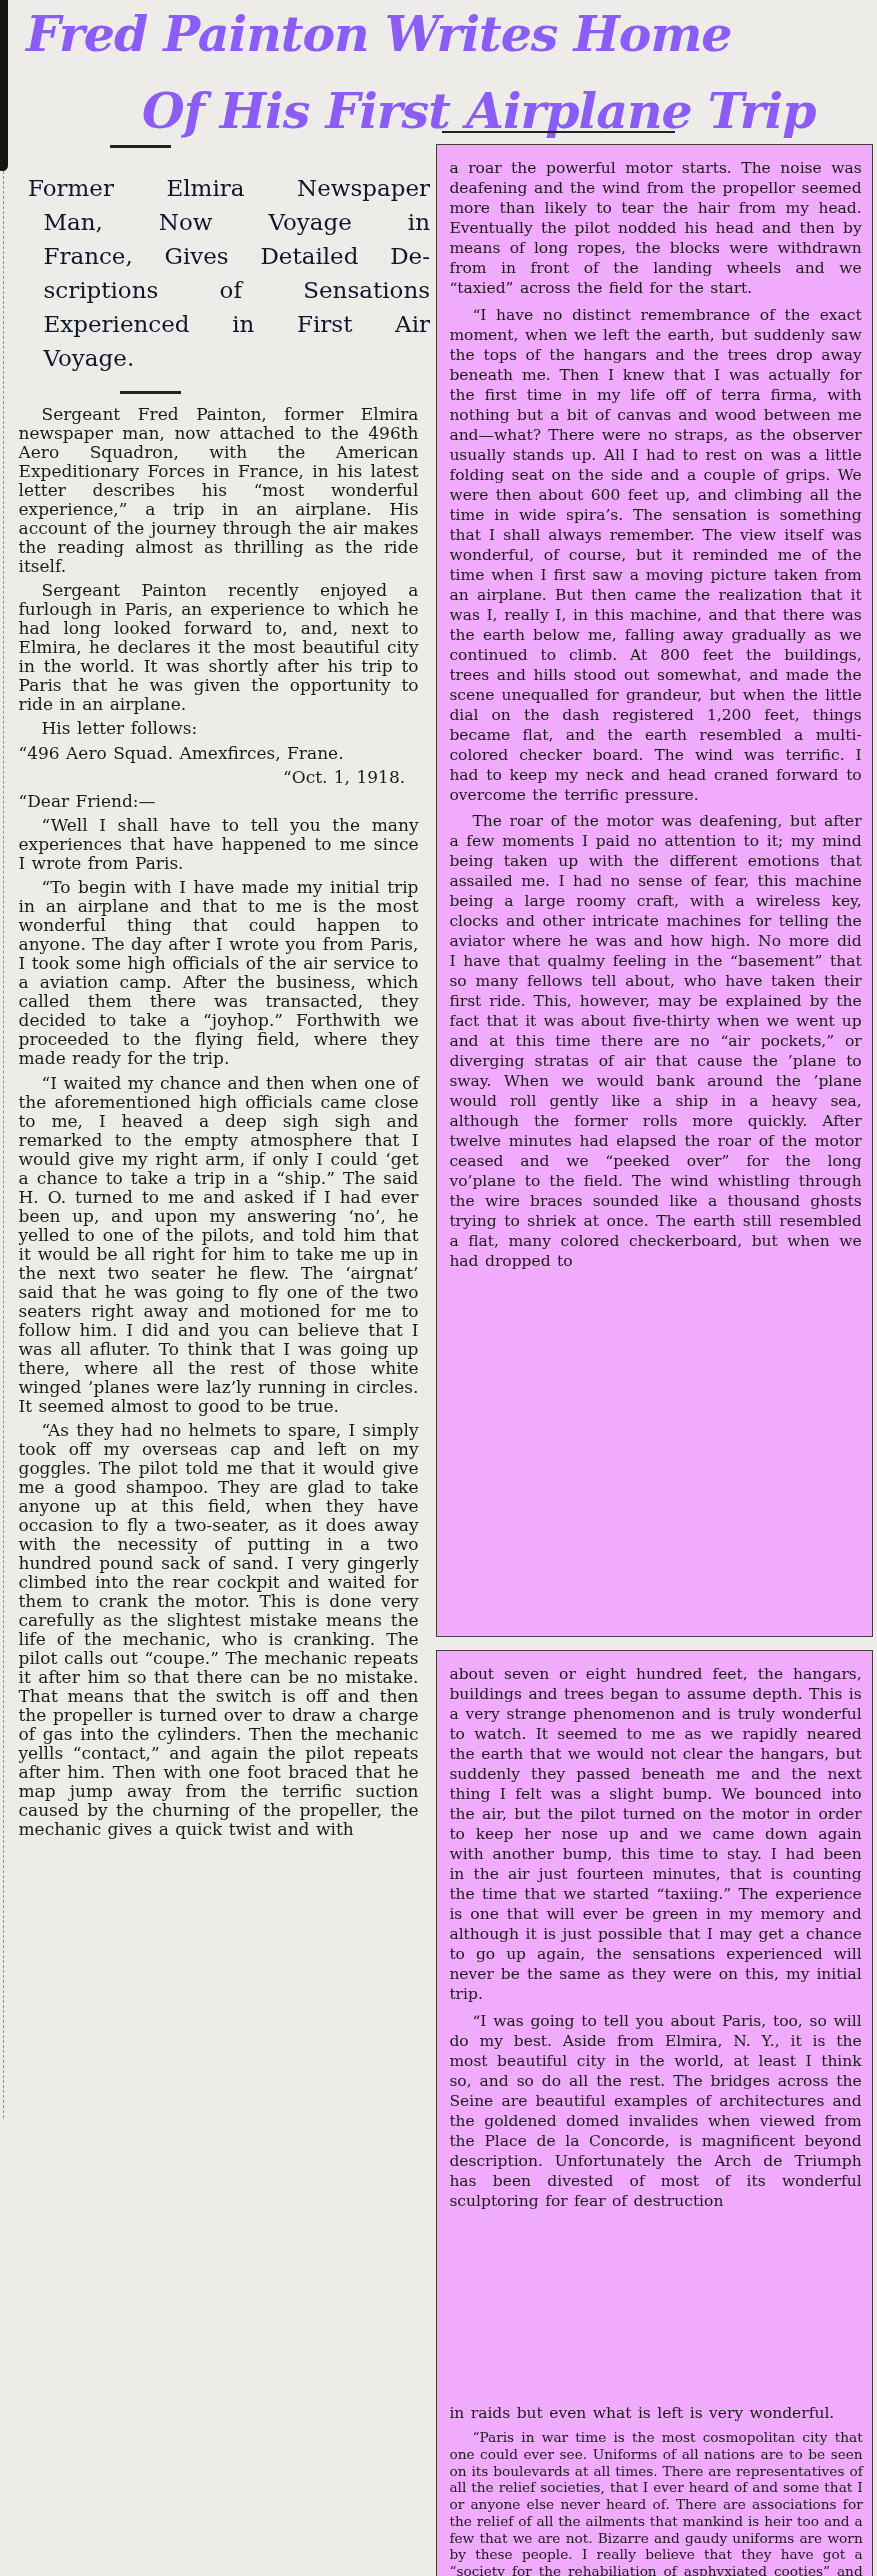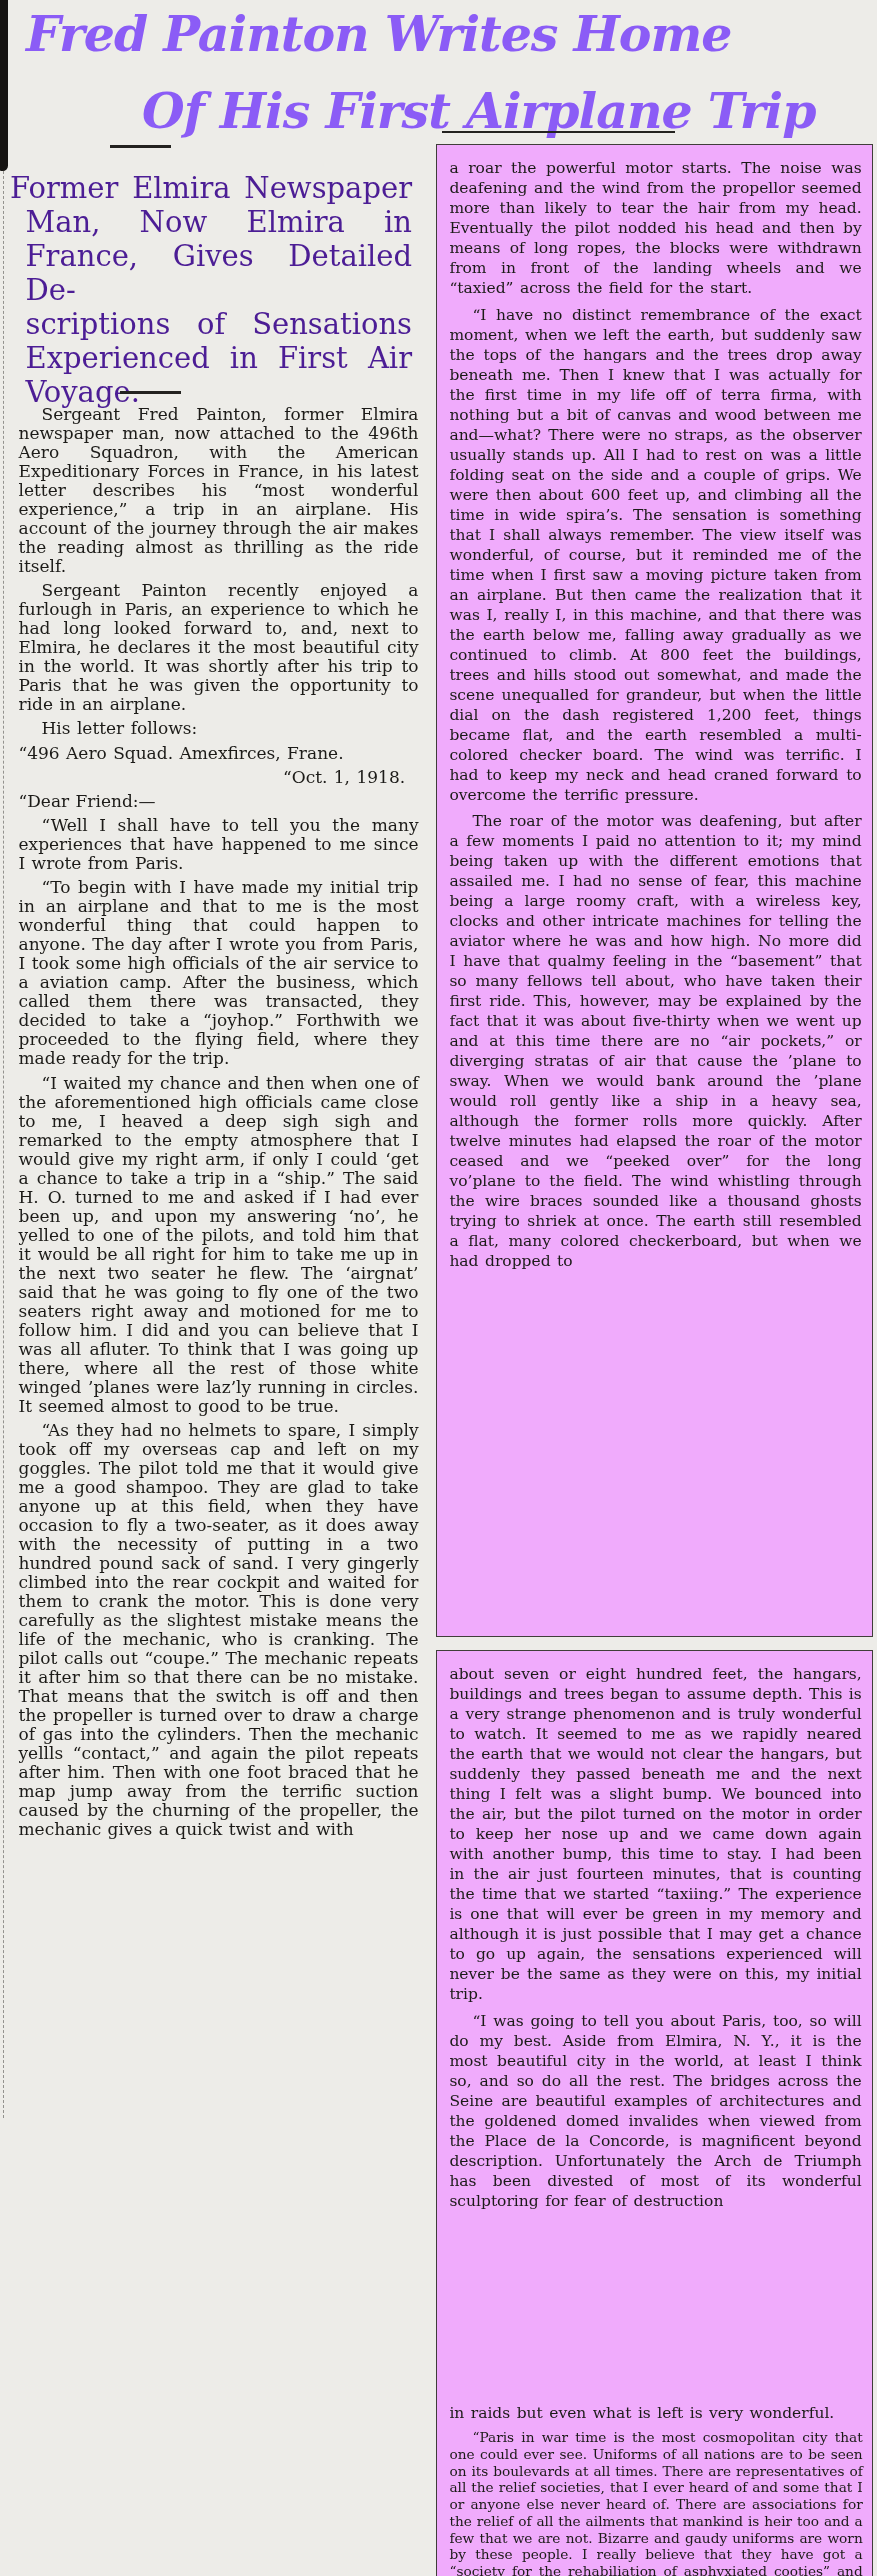--- a/index.html
+++ b/index.html
@@ -20,21 +20,21 @@
   .hl1{left:26px;top:5.2px;font-size:49px;}
   .hl2{left:142px;top:76px;font-size:49px;margin-top:6px;}
 
   
   .rule{position:absolute;background:#23221f;}
   .rule-headline{left:110px;top:145px;width:61px;height:2.6px;}
   .rule-underline{left:442px;top:131px;width:233px;height:2.1px;}
   .rule-deck{left:120px;top:391px;width:61px;height:2.6px;}
 
   
-  .deck{position:absolute;left:10px;top:171px;width:402px;font-size:29px;line-height:34px;color:#4c1d95;}
+  .deck{position:absolute;left:28px;top:171px;width:402px;font-size:23px;line-height:34px;color:#0f172a;}
   .deck-line{text-align:justify;text-align-last:justify;}
   .deck-line.cont{padding-left:15.5px;}
   .deck-line.last{text-align-last:left;}
 
   
   .left-body{position:absolute;left:18.5px;top:405px;width:400px;
     font-size:17px;line-height:19px;text-align:justify;word-spacing:1px;}
   .left-body p{margin:0 0 5.2px 0;}
   .indent{text-indent:23px;}
   .noindent{text-indent:0;}
@@ -65,21 +65,21 @@
   <div class="scan-line"></div>
 
   <div class="hl hl1">Fred Painton Writes Home</div>
   <div class="hl hl2">Of His First Airplane Trip</div>
 
   <div class="rule rule-headline"></div>
   <div class="rule rule-underline"></div>
 
   <div class="deck">
     <div class="deck-line">Former Elmira Newspaper</div>
-    <div class="deck-line cont">Man, Now Elmira in</div>
+    <div class="deck-line cont">Man, Now Voyage in</div>
     <div class="deck-line cont">France, Gives Detailed De-</div>
     <div class="deck-line cont">scriptions of Sensations</div>
     <div class="deck-line cont">Experienced in First Air</div>
     <div class="deck-line cont last">Voyage.</div>
   </div>
 
   <div class="rule rule-deck"></div>
 
   <div class="left-body">
     <p class="indent">Sergeant Fred Painton, former Elmira newspaper man, now attached to the 496th Aero Squadron, with the American Expeditionary Forces in France, in his latest letter describes his “most wonderful experience,” a trip in an airplane. His account of the journey through the air makes the reading almost as thrilling as the ride itself.</p>

